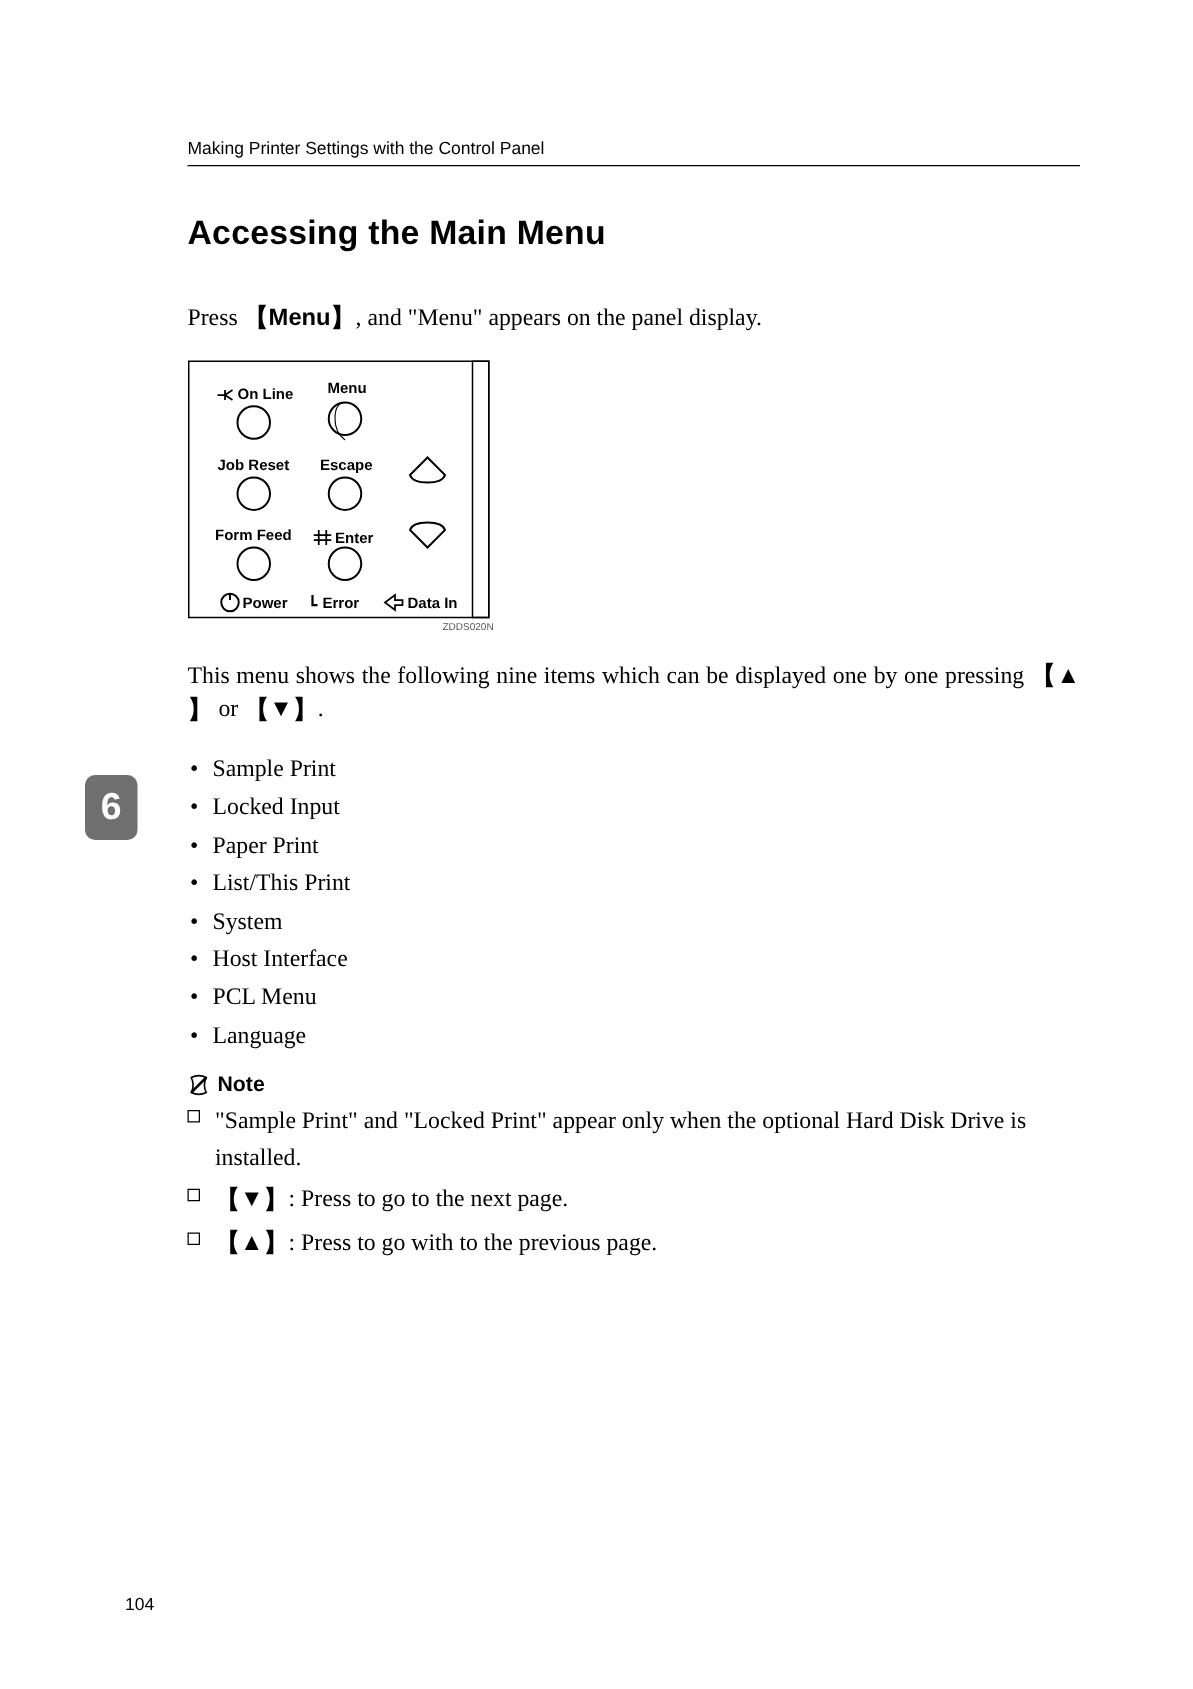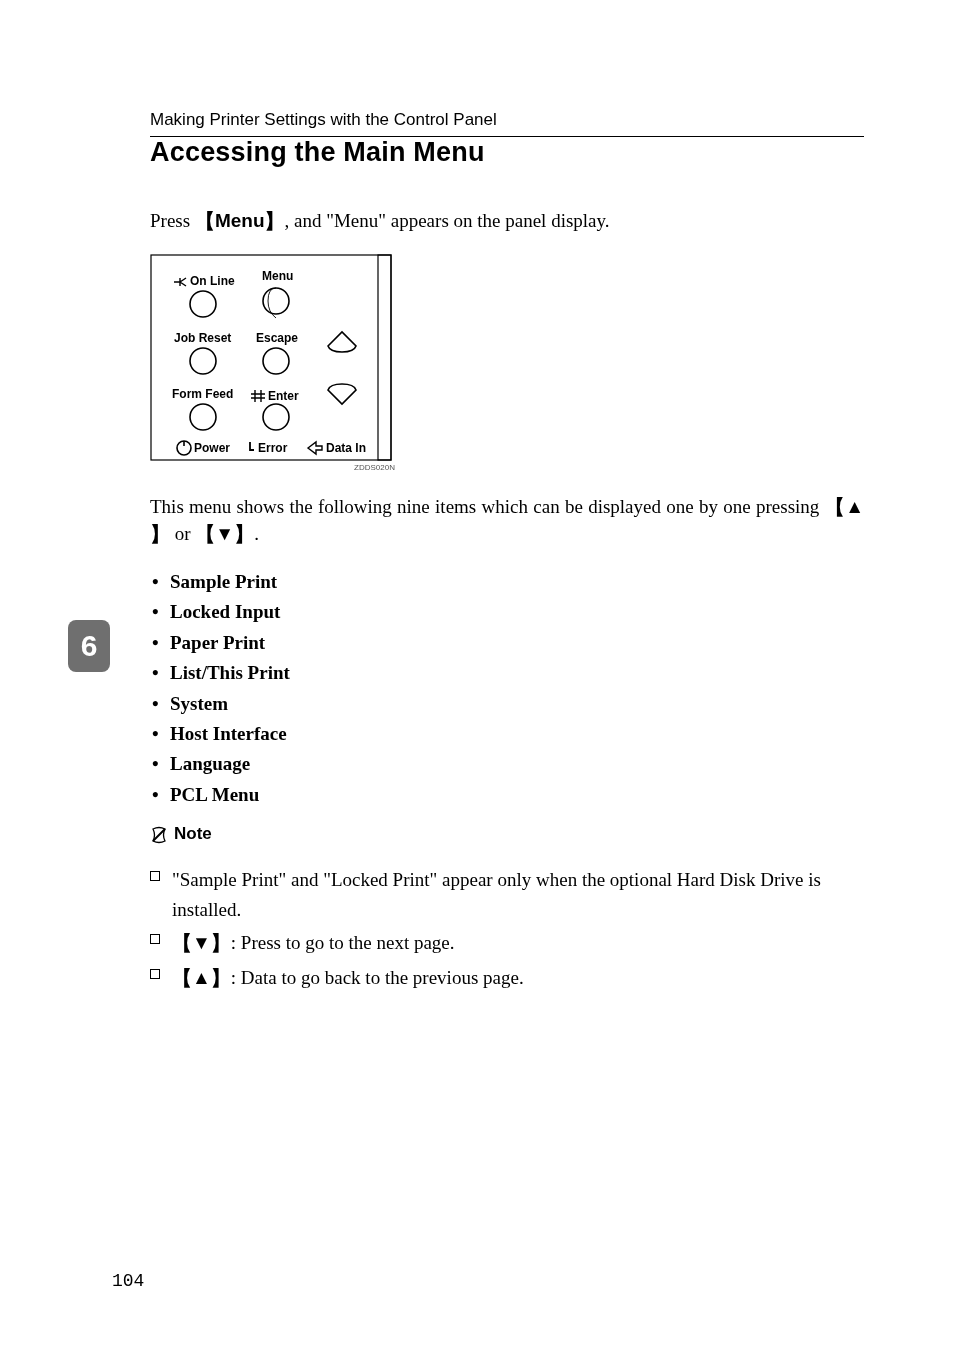--- a/index.html
+++ b/index.html
@@ -11,24 +11,25 @@
   }
   .page {
     width: 954px;
     height: 1351px;
     box-sizing: border-box;
     padding: 110px 90px 60px 150px;
     position: relative;
   }
   .header-small {
     font-family: Arial, Helvetica, sans-serif;
-    font-size: 17px;
+    font-size: 14px;
     color: #000;
     border-bottom: 1px solid #000;
     padding-bottom: 6px;
+    margin-bottom: 38px;
   }
   .main-title {
     font-family: Arial, Helvetica, sans-serif;
     font-weight: 800;
     font-size: 27px;
     margin: 0 0 40px 0;
     letter-spacing: 0.2px;
   }
   .body-text {
     font-size: 19px;
@@ -47,40 +48,39 @@
   .diagram-wrap {
     margin: 18px 0 20px 0;
   }
   .diagram {
     display: block;
   }
   .bulleted {
     list-style: none;
     padding: 0;
     margin: 2px 0 14px 0;
-    font-weight: bold;
   }
   .bulleted li {
     font-size: 19px;
     line-height: 1.6;
     padding-left: 20px;
     position: relative;
   }
   .bulleted li::before {
     content: "•";
     position: absolute;
     left: 2px;
     top: 0;
   }
   .note-row {
     display: flex;
-    align-items: flex-end;
+    align-items: center;
     gap: 6px;
     margin-top: 6px;
-    margin-bottom: 21px;
+    margin-bottom: 4px;
   }
   .note-label {
     font-family: Arial, Helvetica, sans-serif;
     font-weight: 700;
     font-size: 17px;
   }
   .sublist {
     list-style: none;
     padding: 0;
     margin: 0;
@@ -119,24 +119,24 @@
     color: #fff;
     font-family: Arial, Helvetica, sans-serif;
     font-weight: 800;
     font-size: 30px;
     display: flex;
     align-items: center;
     justify-content: center;
   }
   .page-number {
     position: absolute;
-    left: 112px;
+    left: 100px;
     bottom: 60px;
-    font-family: Liberation Mono, monospace;
-    font-size: 18px;
+    font-family: Liberation Sans, sans-serif;
+    font-size: 14px;
   }
   .diagram-caption {
     font-family: Arial, Helvetica, sans-serif;
     font-size: 8px;
     fill: #555;
   }
 </style>
 </head>
 <body>
 
@@ -210,22 +210,22 @@
     <span>This menu shows the following nine items which can be displayed one by one pressing </span><span class="key-bracket">【</span><span class="arrow-key">▲</span><span class="key-bracket">】</span><span> or </span><span class="key-bracket">【</span><span class="arrow-key">▼</span><span class="key-bracket">】</span><span>.</span>
   </p>
 
   <ul class="bulleted">
     <li>Sample Print</li>
     <li>Locked Input</li>
     <li>Paper Print</li>
     <li>List/This Print</li>
     <li>System</li>
     <li>Host Interface</li>
+    <li>PCL Menu</li>
     <li>Language</li>
-    <li>PCL Menu</li>
   </ul>
 
   <div class="note-row">
     <svg width="18" height="18" viewBox="0 0 18 18">
       <path d="M3 15 L15 3" stroke="#000" stroke-width="2"></path>
       <path d="M3 3 Q9 0 15 3 Q12 9 15 15 Q9 18 3 15 Q6 9 3 3 Z" fill="none" stroke="#000" stroke-width="1.3"></path>
     </svg>
     <span class="note-label">Note</span>
   </div>
 
@@ -233,20 +233,20 @@
     <li>
       <span class="sq"></span>
       <span>"Sample Print" and "Locked Print" appear only when the optional Hard Disk Drive is installed.</span>
     </li>
     <li>
       <span class="sq"></span>
       <span class="key-bracket">【</span><span class="arrow-key">▼</span><span class="key-bracket">】</span><span>: Press to go to the next page.</span>
     </li>
     <li>
       <span class="sq"></span>
-      <span class="key-bracket">【</span><span class="arrow-key">▲</span><span class="key-bracket">】</span><span>: Data to go back to the previous page.</span>
+      <span class="key-bracket">【</span><span class="arrow-key">▲</span><span class="key-bracket">】</span><span>: Press to go with to the previous page.</span>
     </li>
   </ul>
 
   <div class="side-tab">6</div>
 
   <div class="page-number">104</div>
 </div>
 
 </body></html>

